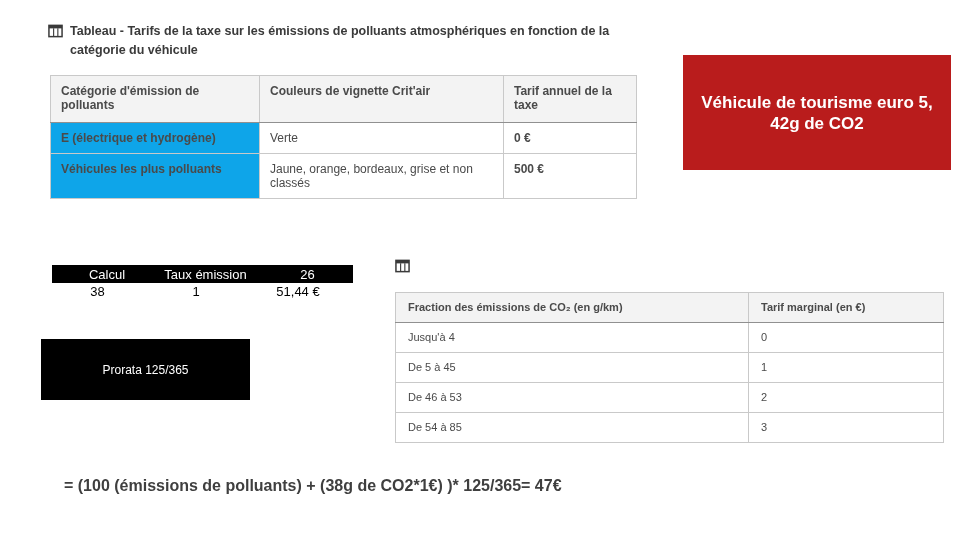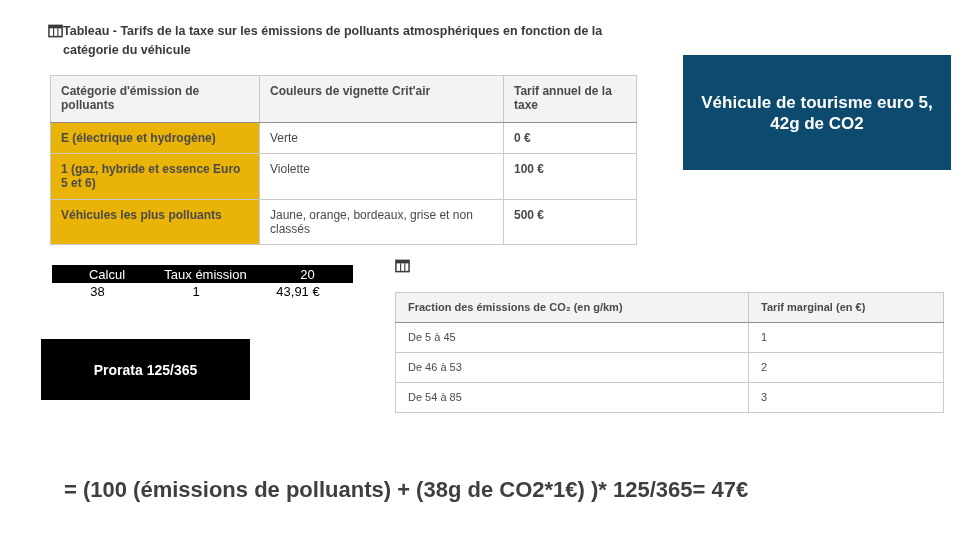--- a/index.html
+++ b/index.html
@@ -9,21 +9,21 @@
     background: #ffffff;
     overflow: hidden;
     font-family: "Liberation Sans", sans-serif;
   }
 
   
   .tbl-title {
     position: absolute;
     display: flex;
     align-items: flex-start;
-    gap: 0;
+    gap: 7px;
     font-weight: bold;
     font-size: 12.5px;
     line-height: 19px;
     color: #3a3a3a;
   }
   .tbl-title svg { flex: 0 0 auto; margin-top: 2px; }
 
   #polluants-title { left: 48px; top: 22px; width: 565px; }
   #wltp-title      { left: 395px; top: 257px; width: 420px; }
 
@@ -41,32 +41,32 @@
     font-weight: normal;
   }
   .gov-table thead th {
     background: #f3f3f3;
     font-weight: bold;
     border-bottom: 1px solid #909090;
   }
 
   #polluants-table { left: 50px; top: 75px; width: 586px; font-size: 12px; line-height: 14px; }
   #polluants-table td, #polluants-table th { padding: 8px 10px; }
-  #polluants-table .row-head { background: #eab308; font-weight: bold; }
+  #polluants-table .row-head { background: #0ea5e9; font-weight: bold; }
   #polluants-table .tarif { font-weight: bold; }
 
   #wltp-table { left: 395px; top: 292px; width: 548px; font-size: 11px; line-height: 13px; }
   #wltp-table td, #wltp-table th { padding: 8px 12px; }
 
   
   #vehicle-note {
     position: absolute;
     left: 683px; top: 55px;
     width: 268px; height: 115px;
-    background: #0c4a6e;
+    background: #b91c1c;
     color: #ffffff;
     font-weight: bold;
     font-size: 17px;
     line-height: 21px;
     text-align: center;
     display: flex;
     flex-direction: column;
     align-items: center;
     justify-content: center;
   }
@@ -96,33 +96,33 @@
   }
   .calc-row.vals .cell { text-align: center; padding-right: 6px; }
 
   
   #prorata-box {
     position: absolute;
     left: 41px; top: 339px;
     width: 209px; height: 61px;
     background: #000000;
     color: #ffffff;
-    font-weight: bold;
-    font-size: 14px;
+    font-weight: normal;
+    font-size: 12px;
     display: flex;
     align-items: center;
     justify-content: center;
   }
 
   
   #formula-line {
     position: absolute;
     left: 64px; top: 477px;
     font-weight: bold;
-    font-size: 22px;
+    font-size: 16px;
     color: #3f3f3f;
   }
 </style>
 </head>
 <body>
 
 <div class="tbl-title" id="polluants-title">
   <span>
     <svg width="15" height="14" viewBox="0 0 16 14">
       <rect x="1" y="1" width="14" height="12" fill="none" stroke="#3a3a3a" stroke-width="1.6"></rect>
@@ -146,48 +146,43 @@
       <th>Couleurs de vignette Crit'air</th>
       <th>Tarif annuel de la taxe</th>
     </tr>
   </thead>
   <tbody>
     <tr style="height:30px">
       <td class="row-head">E (électrique et hydrogène)</td>
       <td>Verte</td>
       <td class="tarif">0 €</td>
     </tr>
-    <tr style="height:46px">
-      <td class="row-head">1 (gaz, hybride et essence Euro 5 et 6)</td>
-      <td>Violette</td>
-      <td class="tarif">100 €</td>
-    </tr>
     <tr style="height:39px">
       <td class="row-head">Véhicules les plus polluants</td>
       <td>Jaune, orange, bordeaux, grise et non classés</td>
       <td class="tarif">500 €</td>
     </tr>
   </tbody>
 </table>
 
 <div id="vehicle-note">
   <span>Véhicule de tourisme euro 5,</span>
   <span>42g de CO2</span>
 </div>
 
 <div id="calc-strip">
   <div class="calc-row head">
     <span class="cell">Calcul</span>
     <span class="cell">Taux émission</span>
-    <span class="cell">20</span>
+    <span class="cell">26</span>
   </div>
   <div class="calc-row vals">
     <span class="cell">38</span>
     <span class="cell">1</span>
-    <span class="cell">43,91 €</span>
+    <span class="cell">51,44 €</span>
   </div>
 </div>
 
 <div id="prorata-box">
   <span>Prorata 125/365</span>
 </div>
 
 <div class="tbl-title" id="wltp-title">
   <span>
     <svg width="15" height="14" viewBox="0 0 16 14">
@@ -205,20 +200,24 @@
       <col style="width:195px">
     </colgroup>
   <thead>
     <tr style="height:29px">
       <th>Fraction des émissions de CO₂ (en g/km)</th>
       <th>Tarif marginal (en €)</th>
     </tr>
   </thead>
   <tbody>
     <tr style="height:29px">
+      <td>Jusqu'à 4</td>
+      <td>0</td>
+    </tr>
+    <tr style="height:29px">
       <td>De 5 à 45</td>
       <td>1</td>
     </tr>
     <tr style="height:29px">
       <td>De 46 à 53</td>
       <td>2</td>
     </tr>
     <tr style="height:29px">
       <td>De 54 à 85</td>
       <td>3</td>

